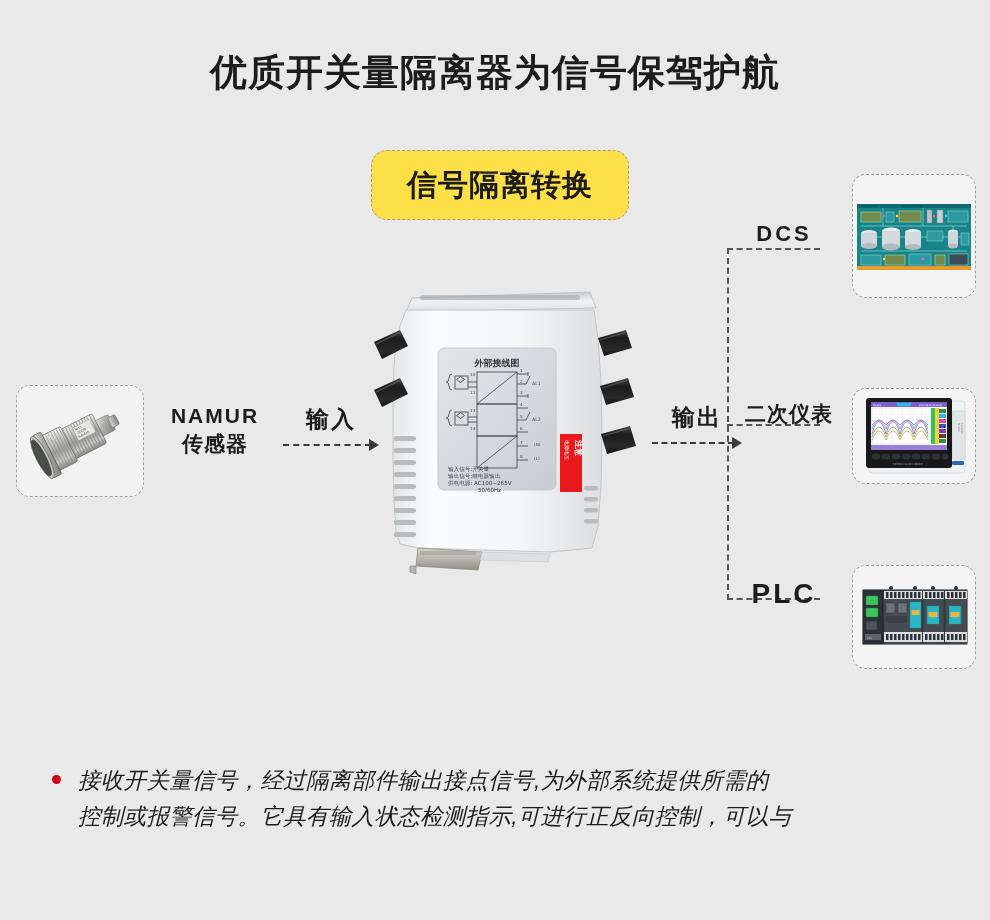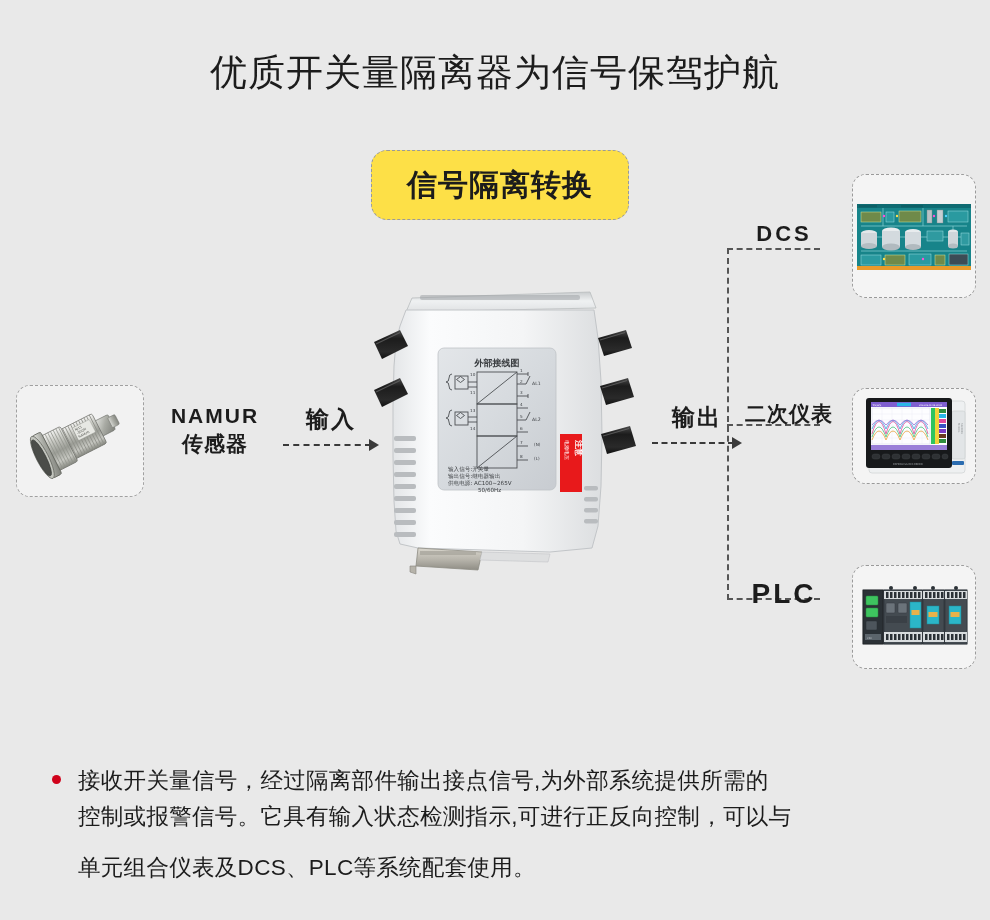--- a/index.html
+++ b/index.html
@@ -22,21 +22,21 @@
   }
 
   
   .title {
     position: absolute;
     top: 48px;
     left: 0;
     width: 990px;
     text-align: center;
     font-size: 37px;
-    font-weight: normal;
+    font-weight: bold;
     letter-spacing: 1px;
     color: #1c1c1c;
   }
 
   
   .badge {
     position: absolute;
     border: 1px dashed #9a9a9a;
     border-radius: 16px;
     background: #fde047;
@@ -195,20 +195,21 @@
     height: 9px;
     border-radius: 50%;
     background: #d0021b;
   }
   .desc-body {
     margin-left: 26px;
     font-size: 22.5px;
     line-height: 1.62;
     color: #1c1c1c;
     letter-spacing: 0.3px;
+    font-style: italic;
   }
   .desc-body p { margin: 0; }
   .desc-body p.second { margin-top: 14px; }
 
   
   svg { display: block; }
 </style>
 </head>
 <body style="background: rgb(233, 233, 233);">
 
@@ -699,17 +700,16 @@
           <circle cx="103" cy="22" r="2"></circle>
       </g>
     </svg>
   </div>
 
   <div class="desc">
     <div class="desc-bullet"></div>
     <div class="desc-body">
       <p>接收开关量信号，经过隔离部件输出接点信号,为外部系统提供所需的</p>
       <p>控制或报警信号。它具有输入状态检测指示,可进行正反向控制，可以与</p>
-      <p class="second">单元组合仪表及DCS、PLC等系统配套使用。</p>
     </div>
   </div>
 
 </div>
 
 </body></html>

